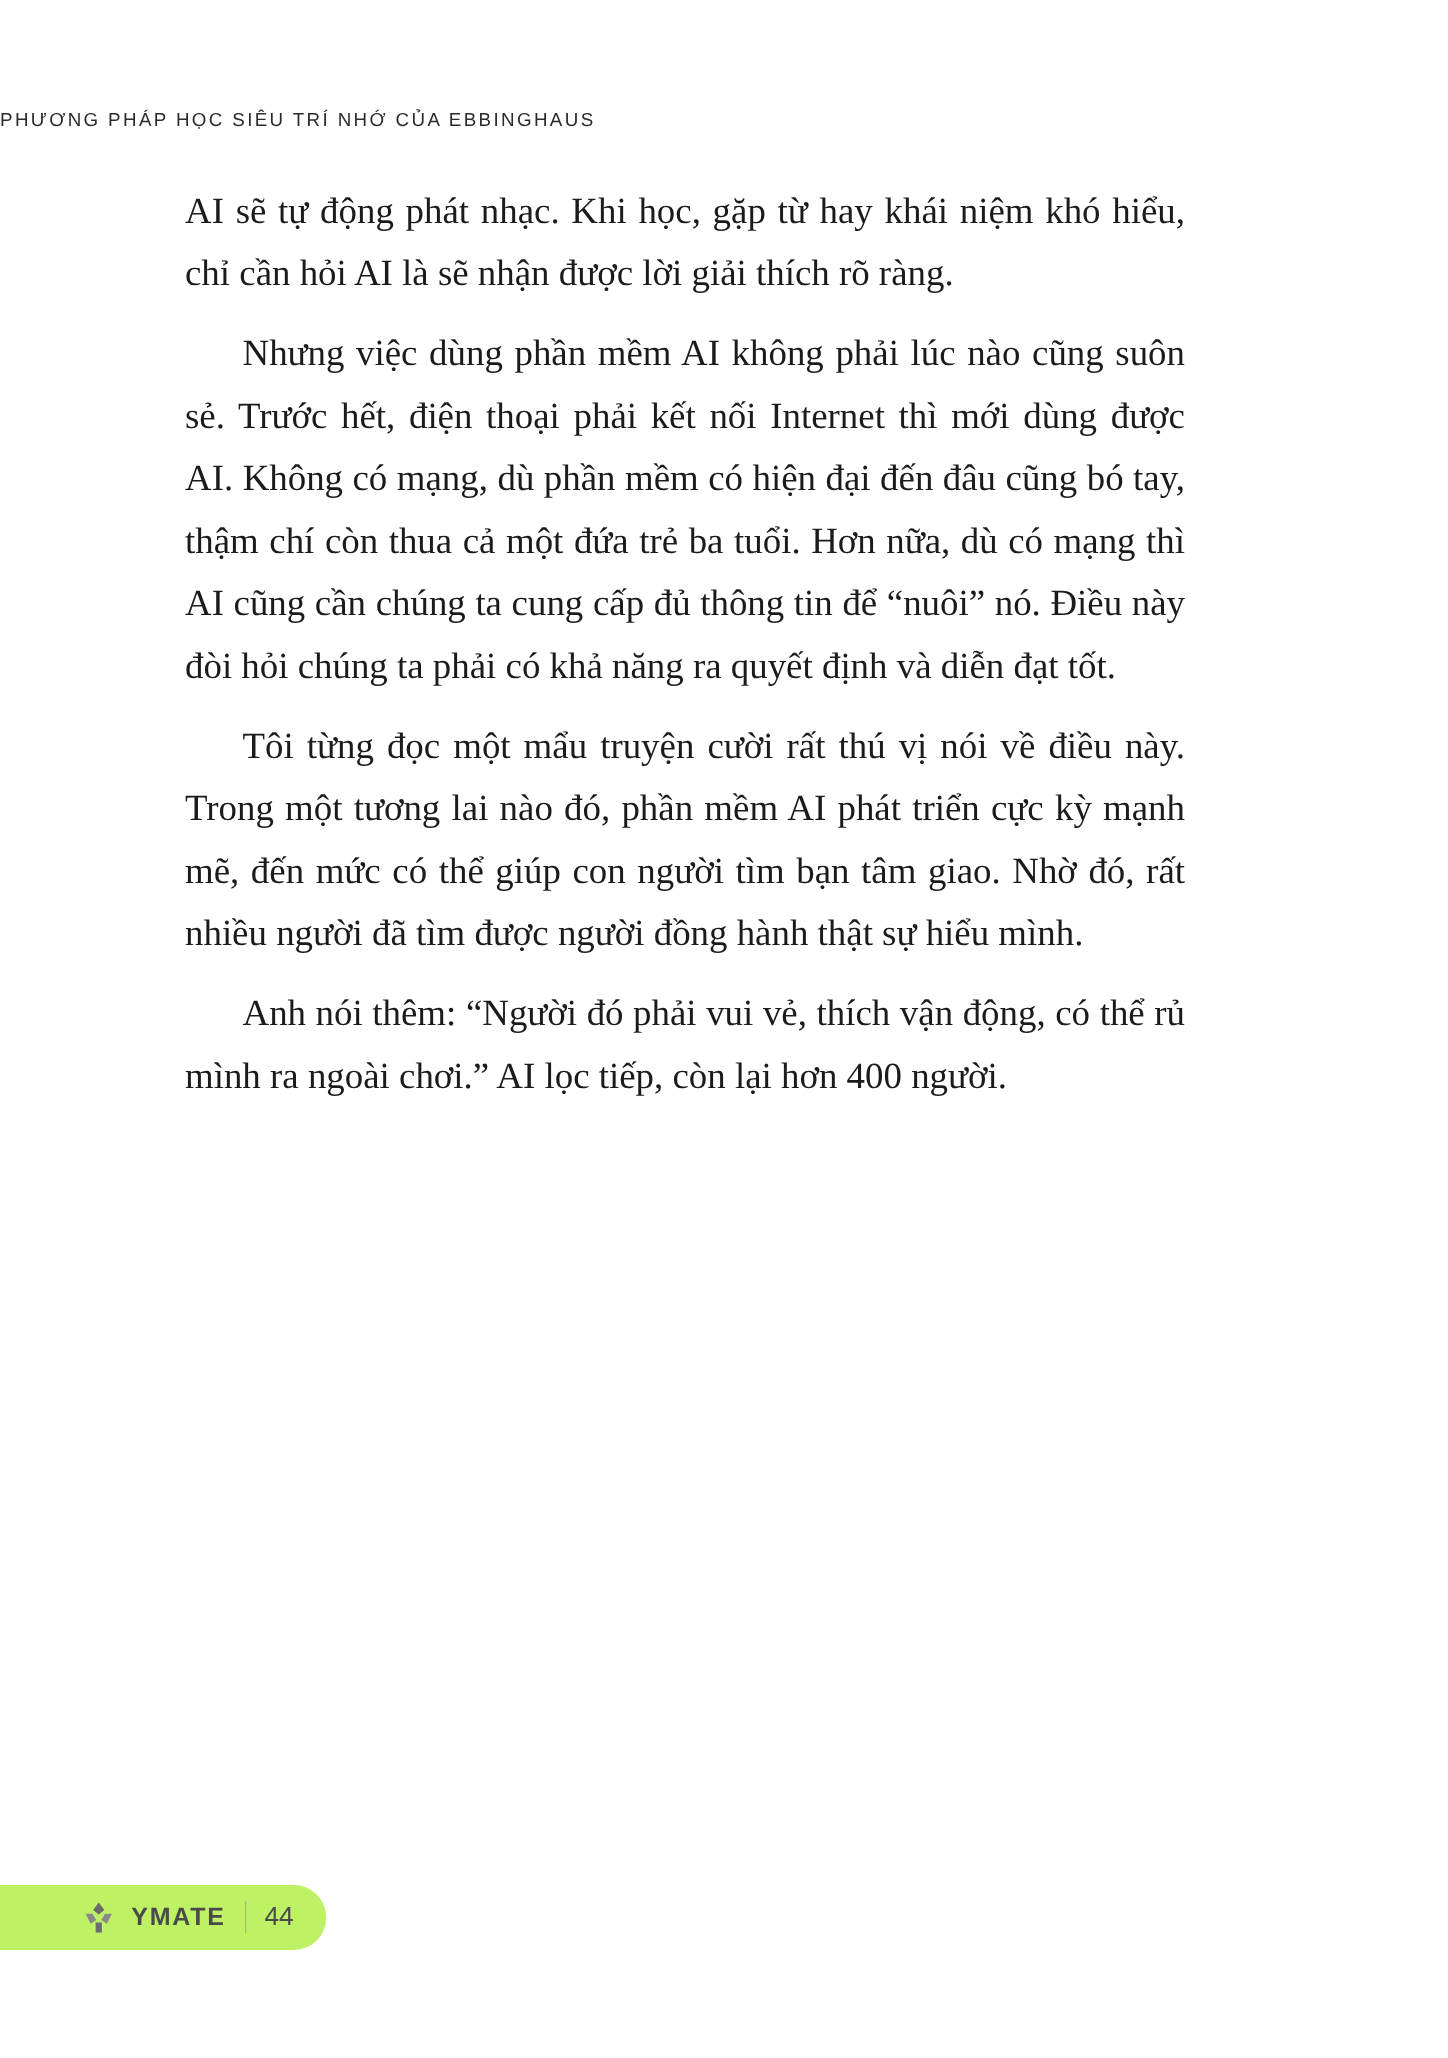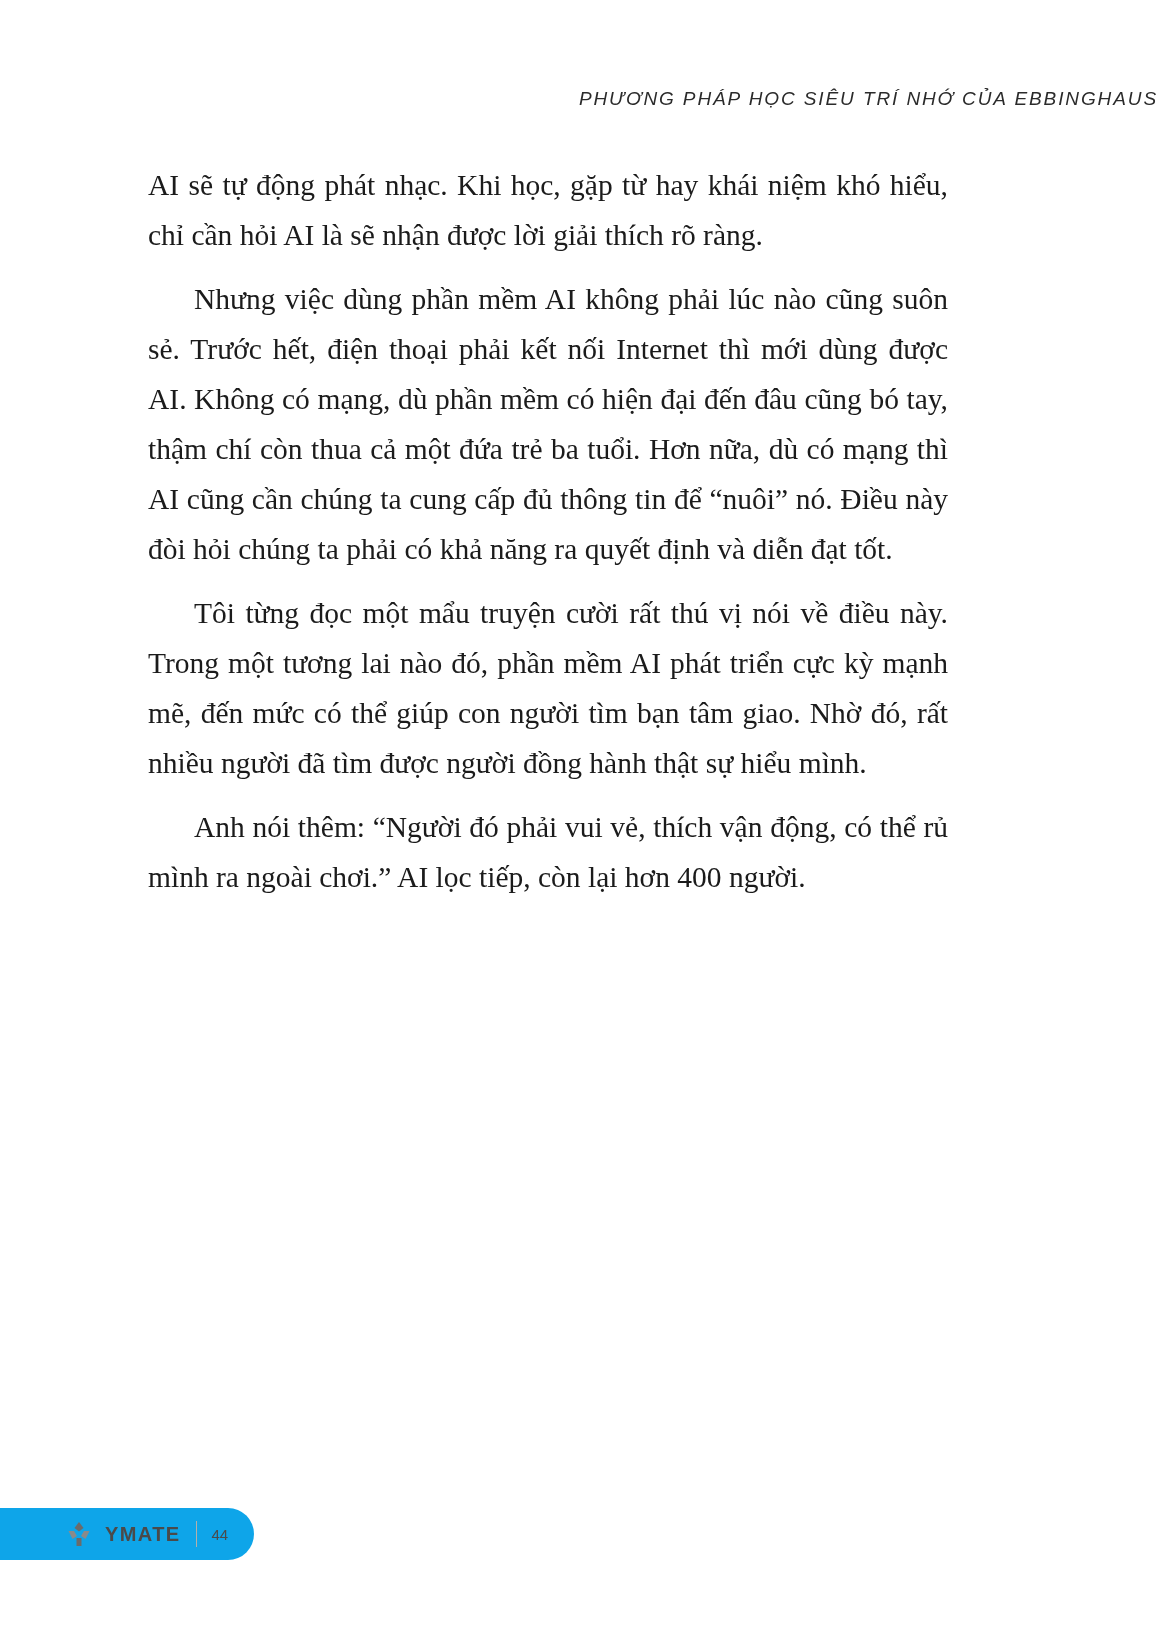--- a/index.html
+++ b/index.html
@@ -17,34 +17,33 @@
     font-family: "Liberation Serif", serif;
     color: #1b1b1b;
   }
 
   
   .running-head {
     position: absolute;
     top: 88px;
     left: 0;
     width: 100%;
-    text-align: right;
+    text-align: left;
     font-family: "Liberation Sans", sans-serif;
-    font-size: 19px;
+    font-size: 15px;
     letter-spacing: 1.9px;
     color: #2b2b2b;
     text-transform: uppercase;
     font-weight: 400;
-    font-style: italic;
   }
 
   
   .body-col {
     position: absolute;
-    top: 160px;
+    top: 144px;
     left: 148px;
     width: 800px;
   }
 
   .para {
     margin: 0 0 14px 0;
     font-size: 29.5px;
     line-height: 50px;
     text-align: justify;
     text-justify: inter-word;
@@ -61,21 +60,21 @@
   
 
   
   .footer {
     position: absolute;
     left: 0;
     bottom: 86px;
     display: flex;
     align-items: center;
     height: 52px;
-    background: #0ea5e9;
+    background: #bef264;
     border-top-right-radius: 26px;
     border-bottom-right-radius: 26px;
     padding: 0 26px 0 64px;
     box-sizing: border-box;
   }
   .footer .logo-mark {
     width: 30px;
     height: 30px;
     margin-right: 11px;
     display: inline-block;
@@ -90,21 +89,21 @@
   }
   .footer .sep {
     display: inline-block;
     width: 1px;
     height: 26px;
     background: #b3b0ab;
     margin: 0 15px;
   }
   .footer .page-num {
     font-family: "Liberation Sans", sans-serif;
-    font-size: 15px;
+    font-size: 21px;
     color: #4a4a4a;
     font-weight: 400;
   }
 </style>
 </head>
 <body>
 
 <div class="page">
 
   <div class="running-head">PHƯƠNG PHÁP HỌC SIÊU TRÍ NHỚ CỦA EBBINGHAUS</div>

